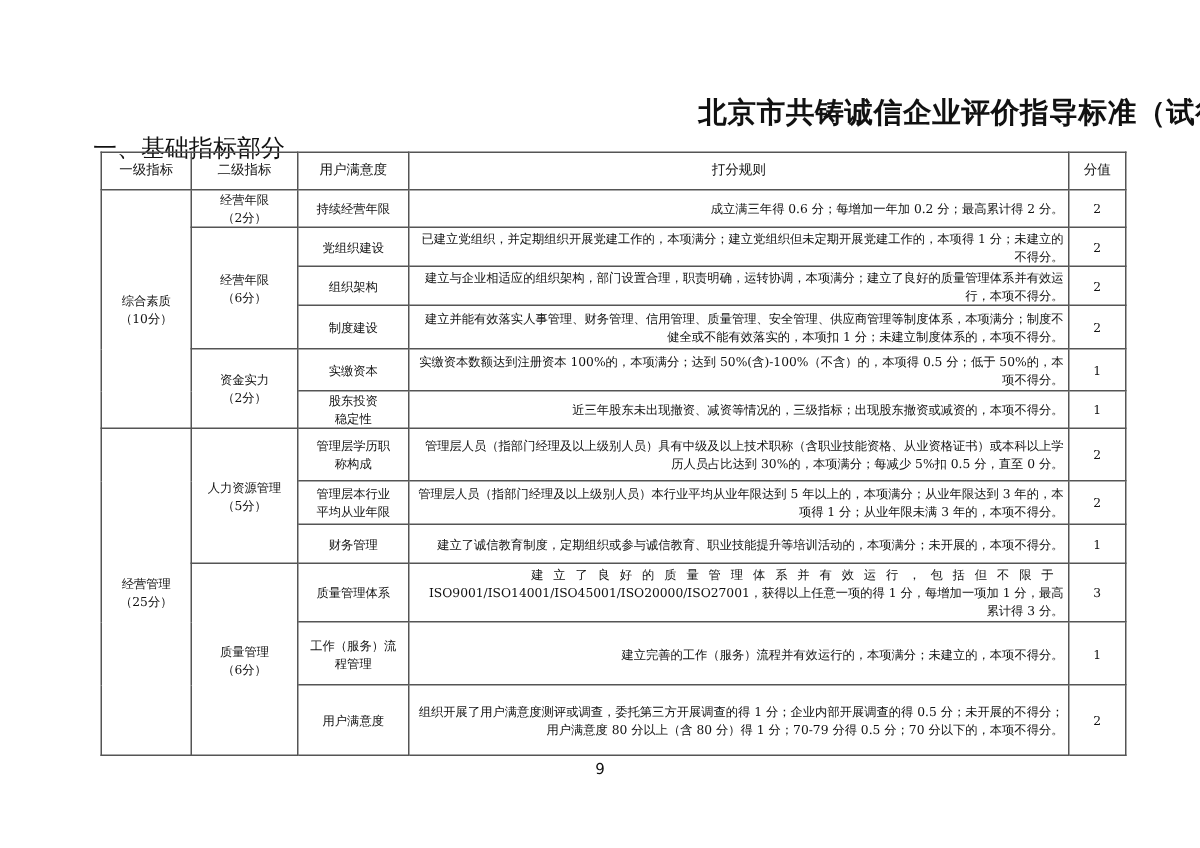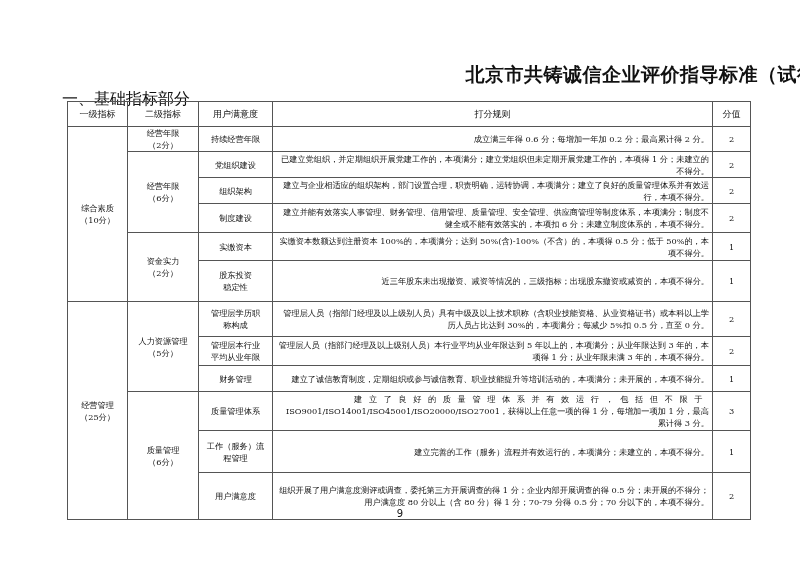--- a/index.html
+++ b/index.html
@@ -61,33 +61,33 @@
       <td class="rule">已建立党组织，并定期组织开展党建工作的，本项满分；建立党组织但未定期开展党建工作的，本项得 1 分；未建立的不得分。</td>
       <td class="c">2</td>
     </tr>
     <tr style="height:26px">
       <td class="c">组织架构</td>
       <td class="rule">建立与企业相适应的组织架构，部门设置合理，职责明确，运转协调，本项满分；建立了良好的质量管理体系并有效运行，本项不得分。</td>
       <td class="c">2</td>
     </tr>
     <tr style="height:29px">
       <td class="c">制度建设</td>
-      <td class="rule">建立并能有效落实人事管理、财务管理、信用管理、质量管理、安全管理、供应商管理等制度体系，本项满分；制度不健全或不能有效落实的，本项扣 6 分；未建立制度体系的，本项不得分。</td>
+      <td class="rule">建立并能有效落实人事管理、财务管理、信用管理、质量管理、安全管理、供应商管理等制度体系，本项满分；制度不健全或不能有效落实的，本项扣 1 分；未建立制度体系的，本项不得分。</td>
       <td class="c">2</td>
     </tr>
     <tr style="height:28px">
       <td class="c" rowspan="2">
         <div>资金实力</div>
         <div>（2分）</div>
       </td>
       <td class="c">实缴资本</td>
       <td class="rule">实缴资本数额达到注册资本 100%的，本项满分；达到 50%(含)-100%（不含）的，本项得 0.5 分；低于 50%的，本项不得分。</td>
       <td class="c">1</td>
     </tr>
-    <tr style="height:41px">
+    <tr style="height:25px">
       <td class="c">
         <div>股东投资</div>
         <div>稳定性</div>
       </td>
       <td class="rule">近三年股东未出现撤资、减资等情况的，三级指标；出现股东撤资或减资的，本项不得分。</td>
       <td class="c">1</td>
     </tr>
 
     <tr style="height:35px">
       <td class="c" rowspan="6">

